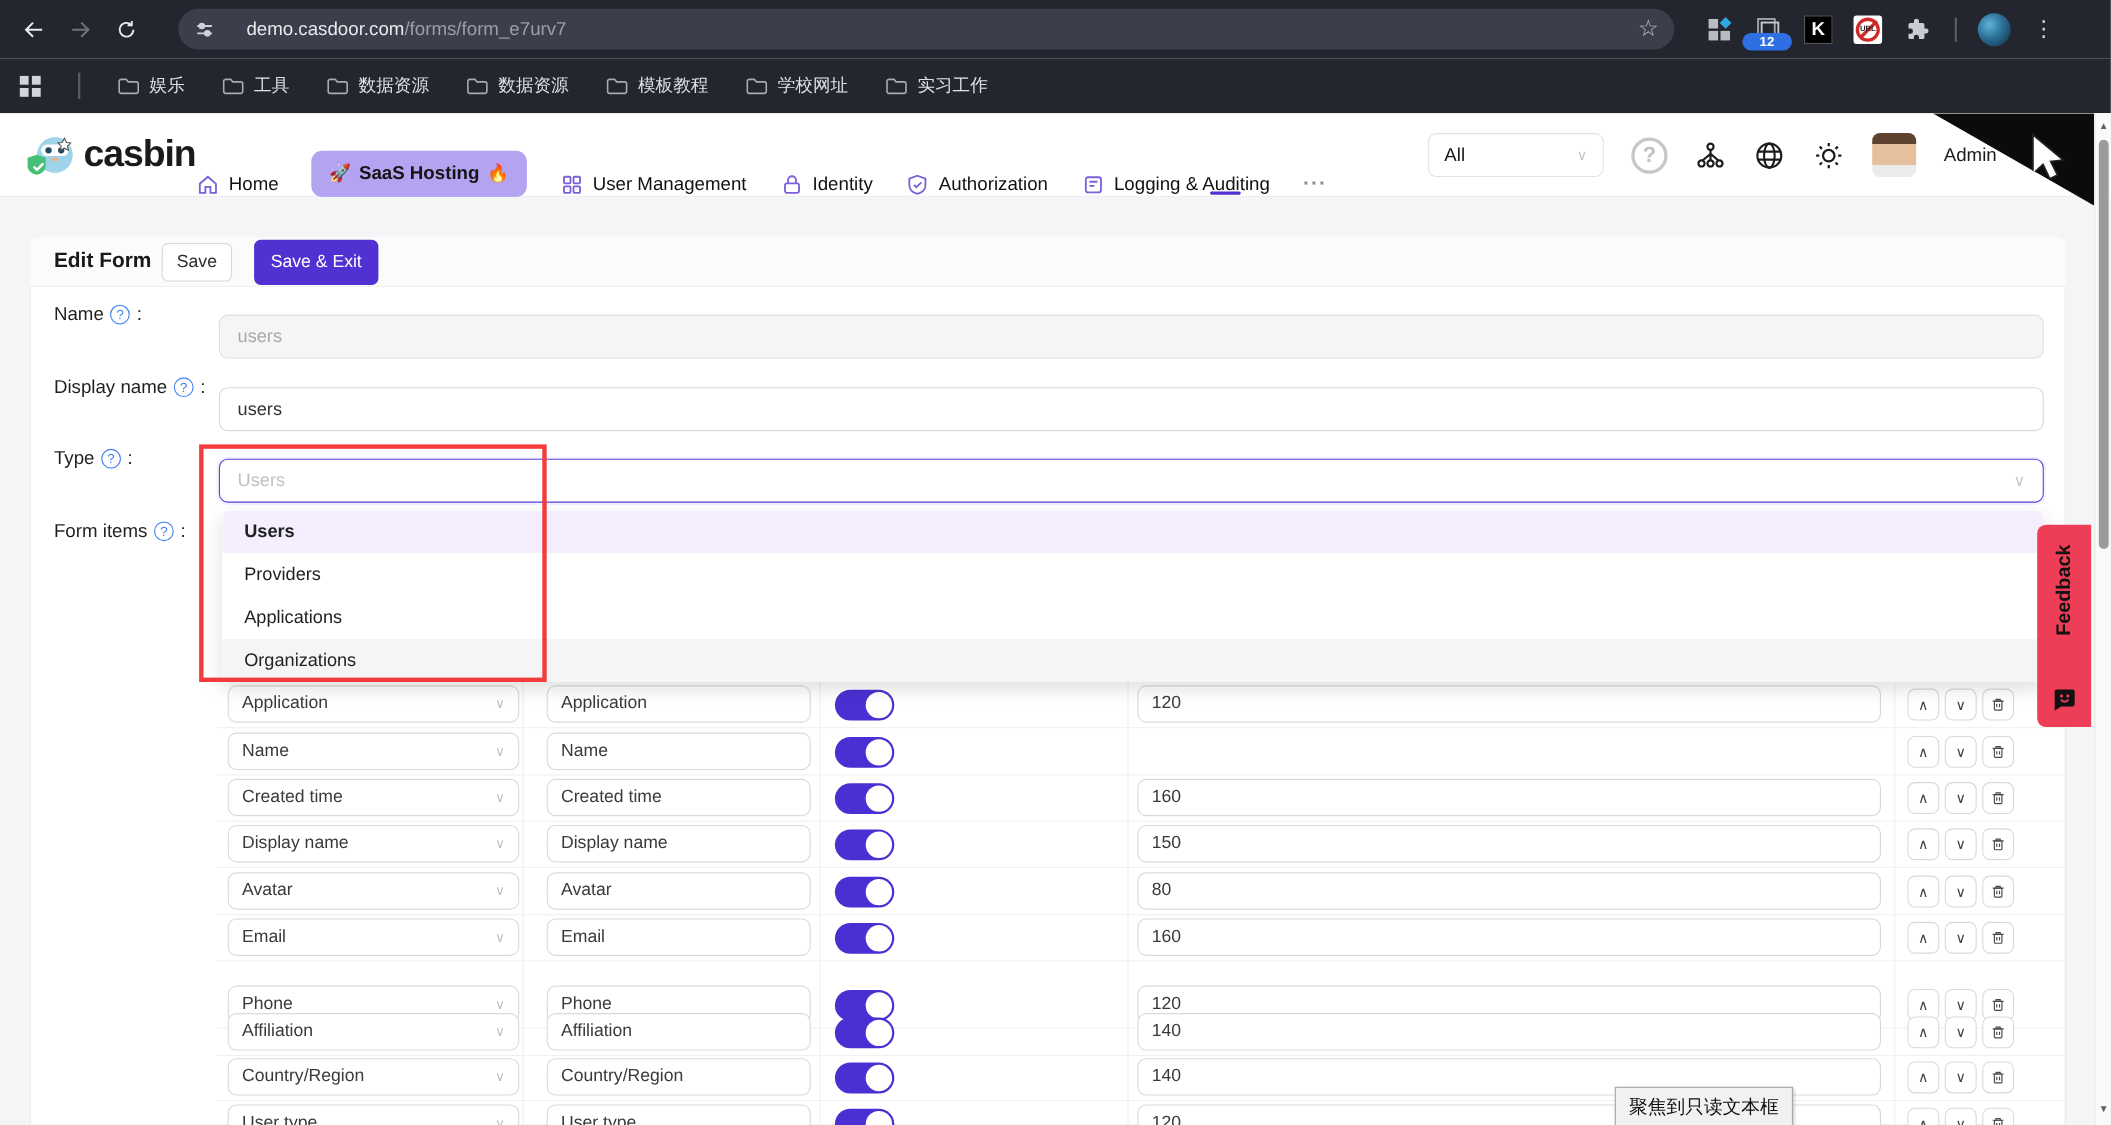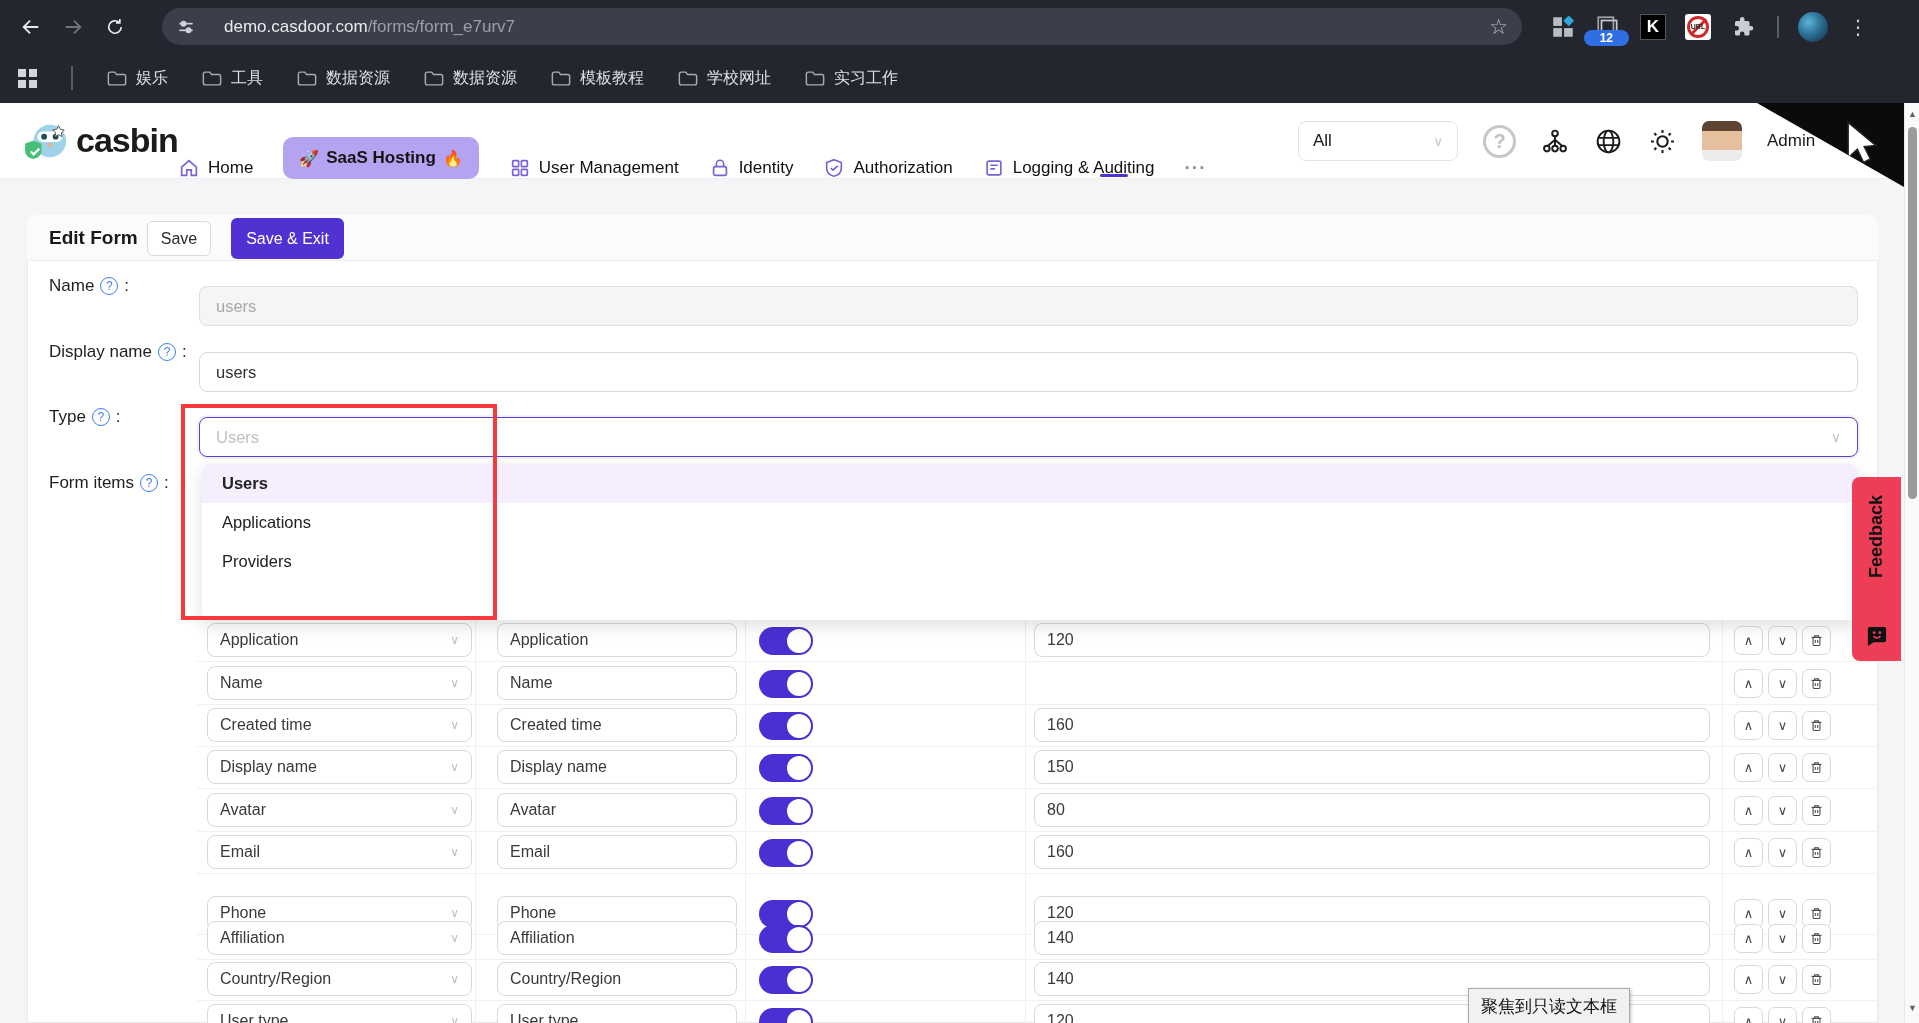--- a/index.html
+++ b/index.html
@@ -392,22 +392,23 @@
     </div>
 
     <div class="flabel" style="top:293px;">
       <span>Form items</span>
       <span class="help-q">?</span>
       <span>:</span>
     </div>
 
     <div class="dd-panel">
       <div class="dd-opt selected">Users</div>
+      <div class="dd-opt">Providers</div>
       <div class="dd-opt">Applications</div>
-      <div class="dd-opt">Providers</div>
+      <div class="dd-opt hover">Organizations</div>
     </div>
     <div class="red-box"></div>
 
     <div class="tcol-line" style="left:475px;"></div>
     <div class="tcol-line" style="left:745px;"></div>
     <div class="tcol-line" style="left:1025px;"></div>
     <div class="tcol-line" style="left:1722px;"></div>
     <div class="tcol-line" style="left:1878px;"></div>
 
     <div class="trow" style="top:440px;">

